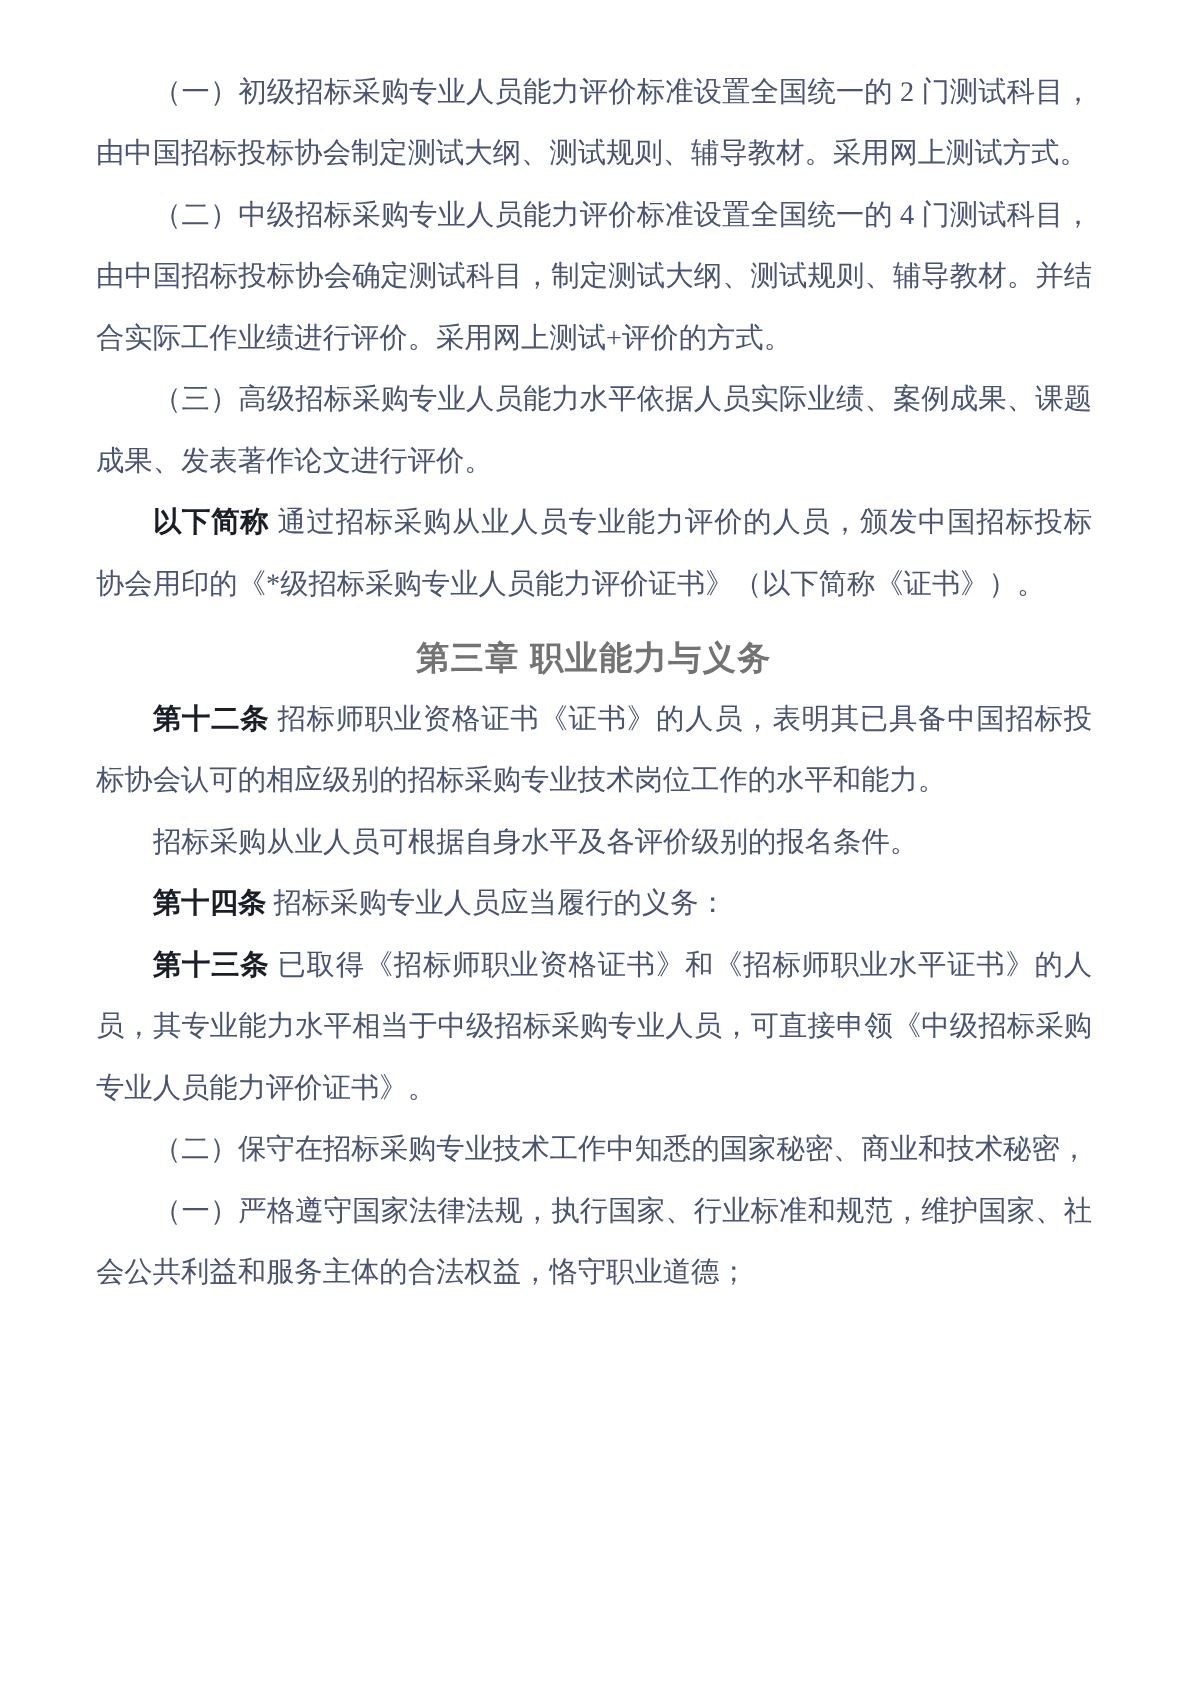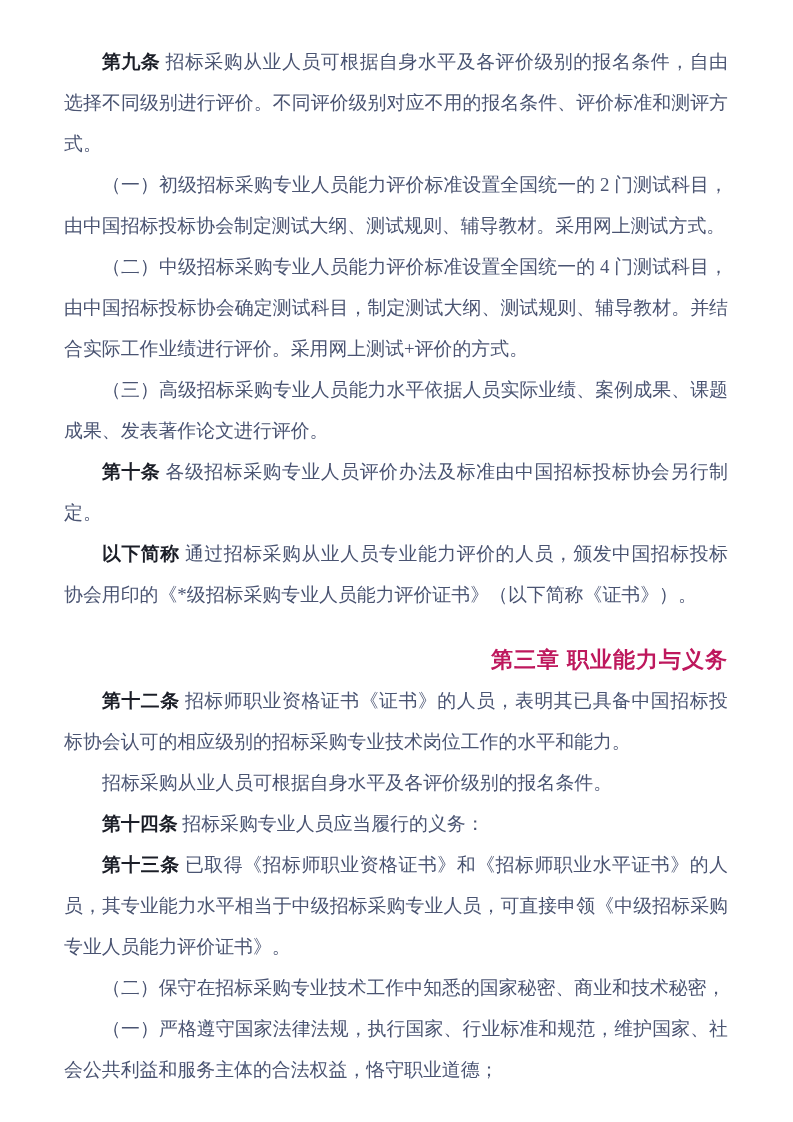--- a/index.html
+++ b/index.html
@@ -29,42 +29,40 @@
     text-indent: 38px;
     color: #4a5472;
     letter-spacing: 0px;
     word-break: break-all;
   }
   span.article-label {
     font-weight: bold;
     color: #1b1e27;
   }
   h2.chapter-heading {
-    margin: 24px 0 0 0;
+    margin: 8px 0 0 0;
     padding: 0;
-    text-align: right;
+    text-align: center;
     text-indent: 0;
     font-family: "Liberation Sans", "DejaVu Sans", sans-serif;
     font-weight: bold;
     font-size: 22px;
     line-height: 41px;
-    color: #be185d;
+    color: #737373;
     letter-spacing: 1px;
   }
 </style>
 </head>
 <body>
 
 <div class="page">
   <div class="content" id="doc-content">
-      <p class="para"><span class="article-label">第九条</span> <span>招标采购从业人员可根据自身水平及各评价级别的报名条件，自由选择不同级别进行评价。不同评价级别对应不用的报名条件、评价标准和测评方式。</span></p>
       <p class="para"><span>（一）初级招标采购专业人员能力评价标准设置全国统一的 2 门测试科目，由中国招标投标协会制定测试大纲、测试规则、辅导教材。采用网上测试方式。</span></p>
       <p class="para"><span>（二）中级招标采购专业人员能力评价标准设置全国统一的 4 门测试科目，由中国招标投标协会确定测试科目，制定测试大纲、测试规则、辅导教材。并结合实际工作业绩进行评价。采用网上测试+评价的方式。</span></p>
       <p class="para"><span>（三）高级招标采购专业人员能力水平依据人员实际业绩、案例成果、课题成果、发表著作论文进行评价。</span></p>
-      <p class="para"><span class="article-label">第十条</span> <span>各级招标采购专业人员评价办法及标准由中国招标投标协会另行制定。</span></p>
       <p class="para"><span class="article-label">以下简称</span> <span>通过招标采购从业人员专业能力评价的人员，颁发中国招标投标协会用印的《*级招标采购专业人员能力评价证书》（以下简称《证书》）。</span></p>
       <h2 class="chapter-heading">第三章 职业能力与义务</h2>
       <p class="para"><span class="article-label">第十二条</span> <span>招标师职业资格证书《证书》的人员，表明其已具备中国招标投标协会认可的相应级别的招标采购专业技术岗位工作的水平和能力。</span></p>
       <p class="para"><span>招标采购从业人员可根据自身水平及各评价级别的报名条件。</span></p>
       <p class="para"><span class="article-label">第十四条</span> <span>招标采购专业人员应当履行的义务：</span></p>
       <p class="para"><span class="article-label">第十三条</span> <span>已取得《招标师职业资格证书》和《招标师职业水平证书》的人员，其专业能力水平相当于中级招标采购专业人员，可直接申领《中级招标采购专业人员能力评价证书》。</span></p>
       <p class="para"><span>（二）保守在招标采购专业技术工作中知悉的国家秘密、商业和技术秘密，</span></p>
       <p class="para"><span>（一）严格遵守国家法律法规，执行国家、行业标准和规范，维护国家、社会公共利益和服务主体的合法权益，恪守职业道德；</span></p>
     </div>
 </div>

